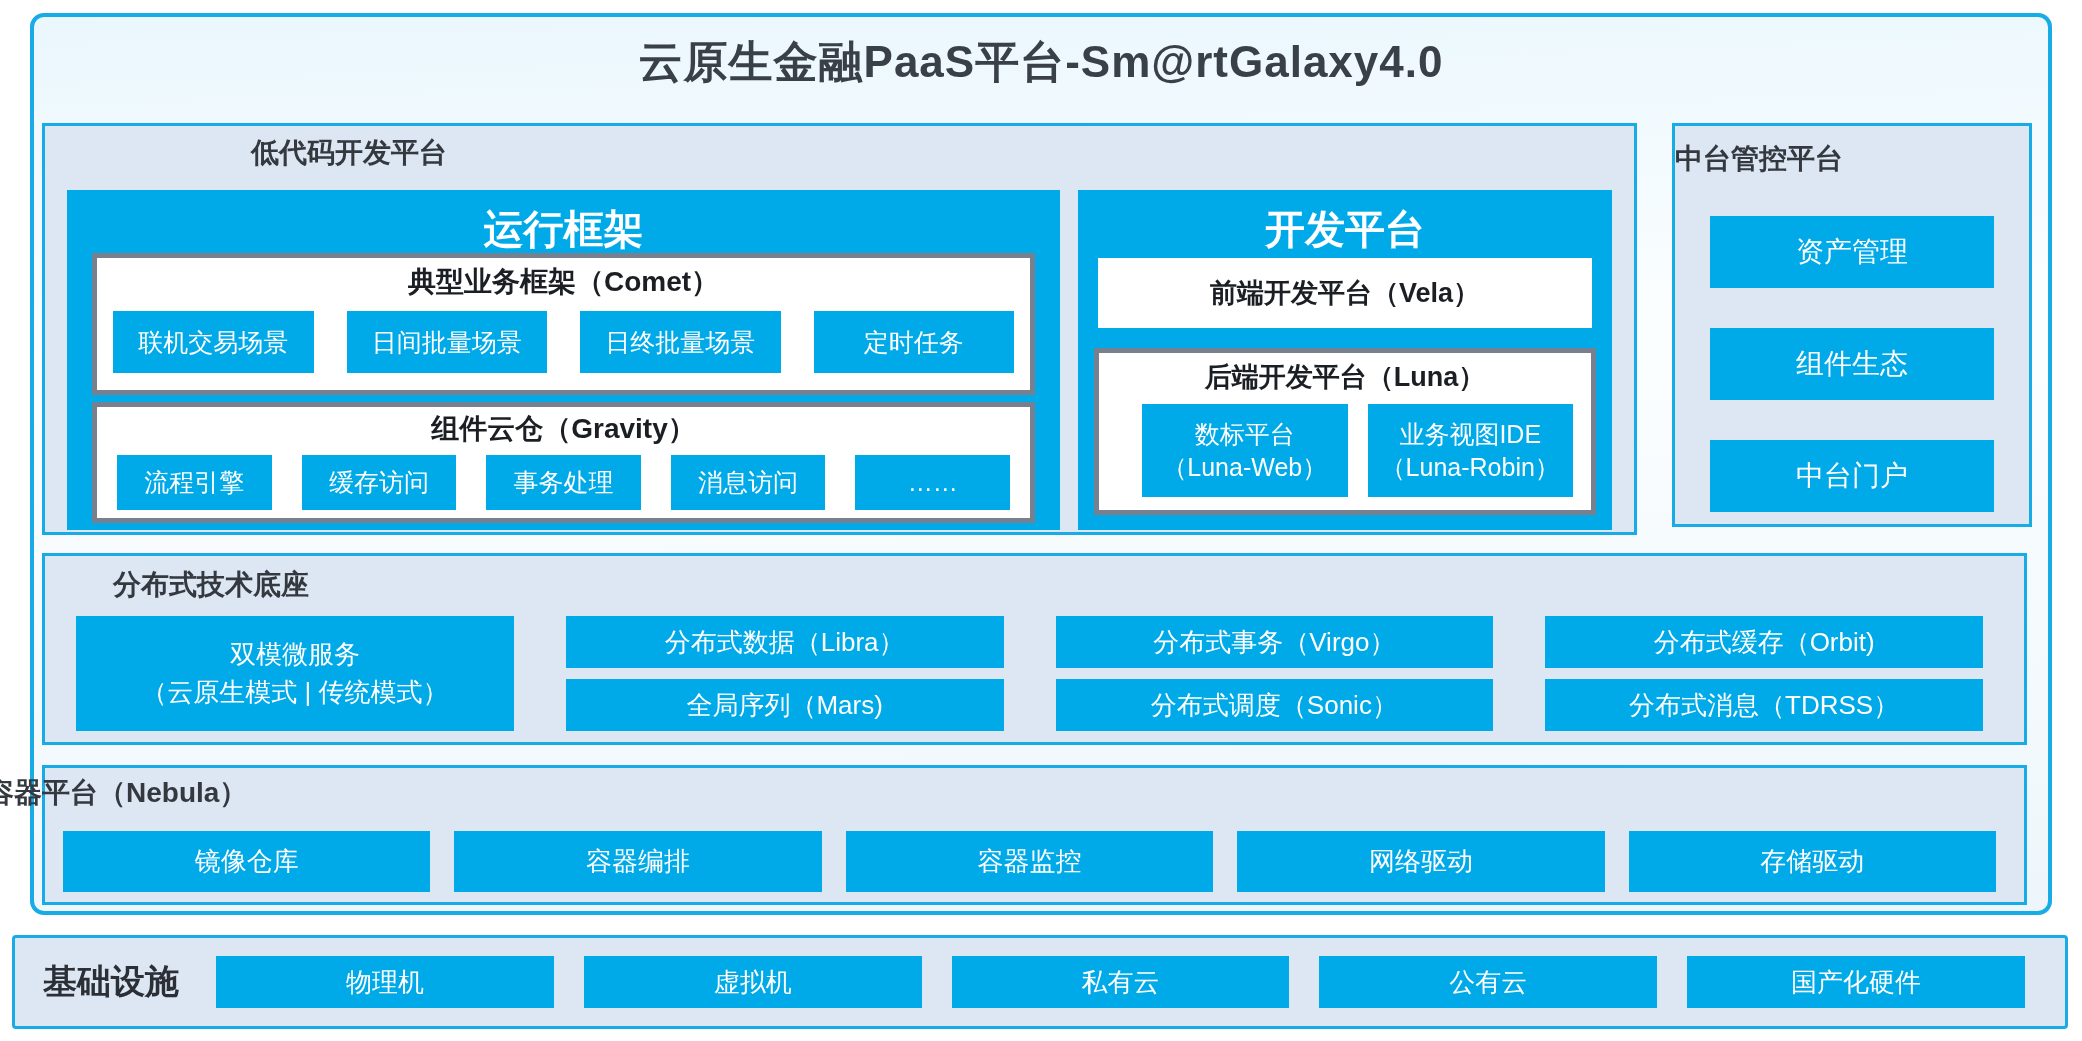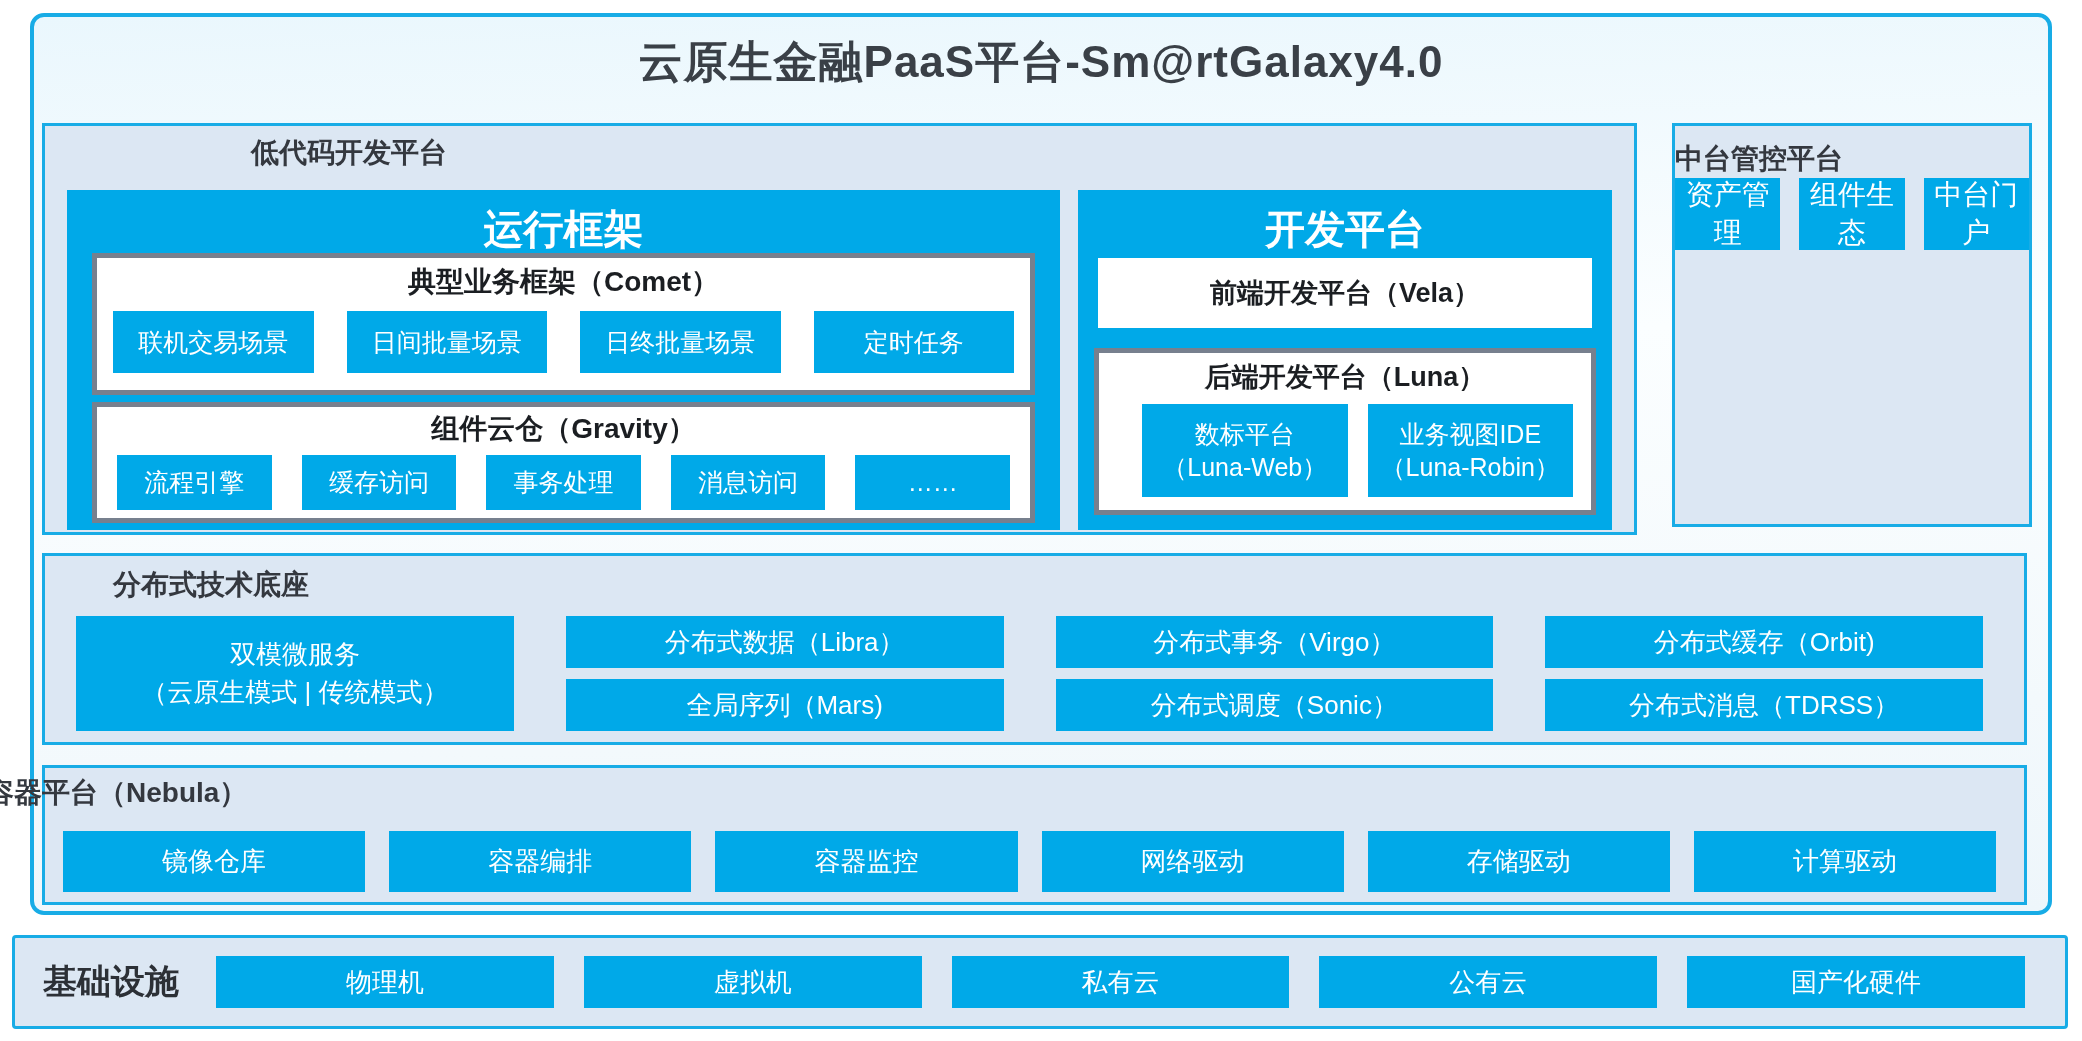--- a/index.html
+++ b/index.html
@@ -64,21 +64,21 @@
   .luna-row .btn{flex:1;height:93px;font-size:25px;line-height:1.3;flex-direction:column;}
 
   .btn{
     background:var(--blue);color:#ffffff;font-weight:500;
     display:flex;align-items:center;justify-content:center;text-align:center;
   }
 
   
   .mid-panel{left:1638px;top:106px;width:360px;height:404px;}
   .mid-header{margin-top:14px;}
-  .mid-buttons{display:flex;flex-direction:row;align-items:center;gap:19px;}
+  .mid-buttons{margin-top:38px;display:flex;flex-direction:column;align-items:center;gap:40px;}
   .mid-buttons .btn{width:284px;height:72px;font-size:28px;}
 
   
   .distributed-panel{left:8px;top:536px;width:1985px;height:192px;padding-left:44px;}
   .distributed-header{margin-top:10px;transform:translateX(24px);}
   .distributed-grid{position:absolute;left:31px;right:41px;top:60px;display:flex;gap:52px;height:116px;}
   .dist-col{flex:1;display:flex;flex-direction:column;gap:11px;}
   .dist-col .btn{height:52px;font-size:26px;}
   .dist-col .btn.tall{height:115px;line-height:1.45;flex-direction:column;}
 
@@ -189,21 +189,20 @@
     </div>
 
     <div class="panel container-panel">
       <div class="panel-header container-header">容器平台（Nebula）</div>
       <div class="container-row">
         <div class="btn">镜像仓库</div>
         <div class="btn">容器编排</div>
         <div class="btn">容器监控</div>
         <div class="btn">网络驱动</div>
         <div class="btn">存储驱动</div>
-        <div class="btn">计算驱动</div>
       </div>
     </div>
   </div>
 
   <div class="panel infra-panel">
     <div class="infra-label">基础设施</div>
     <div class="infra-buttons">
       <div class="btn">物理机</div>
       <div class="btn">虚拟机</div>
       <div class="btn">私有云</div>

